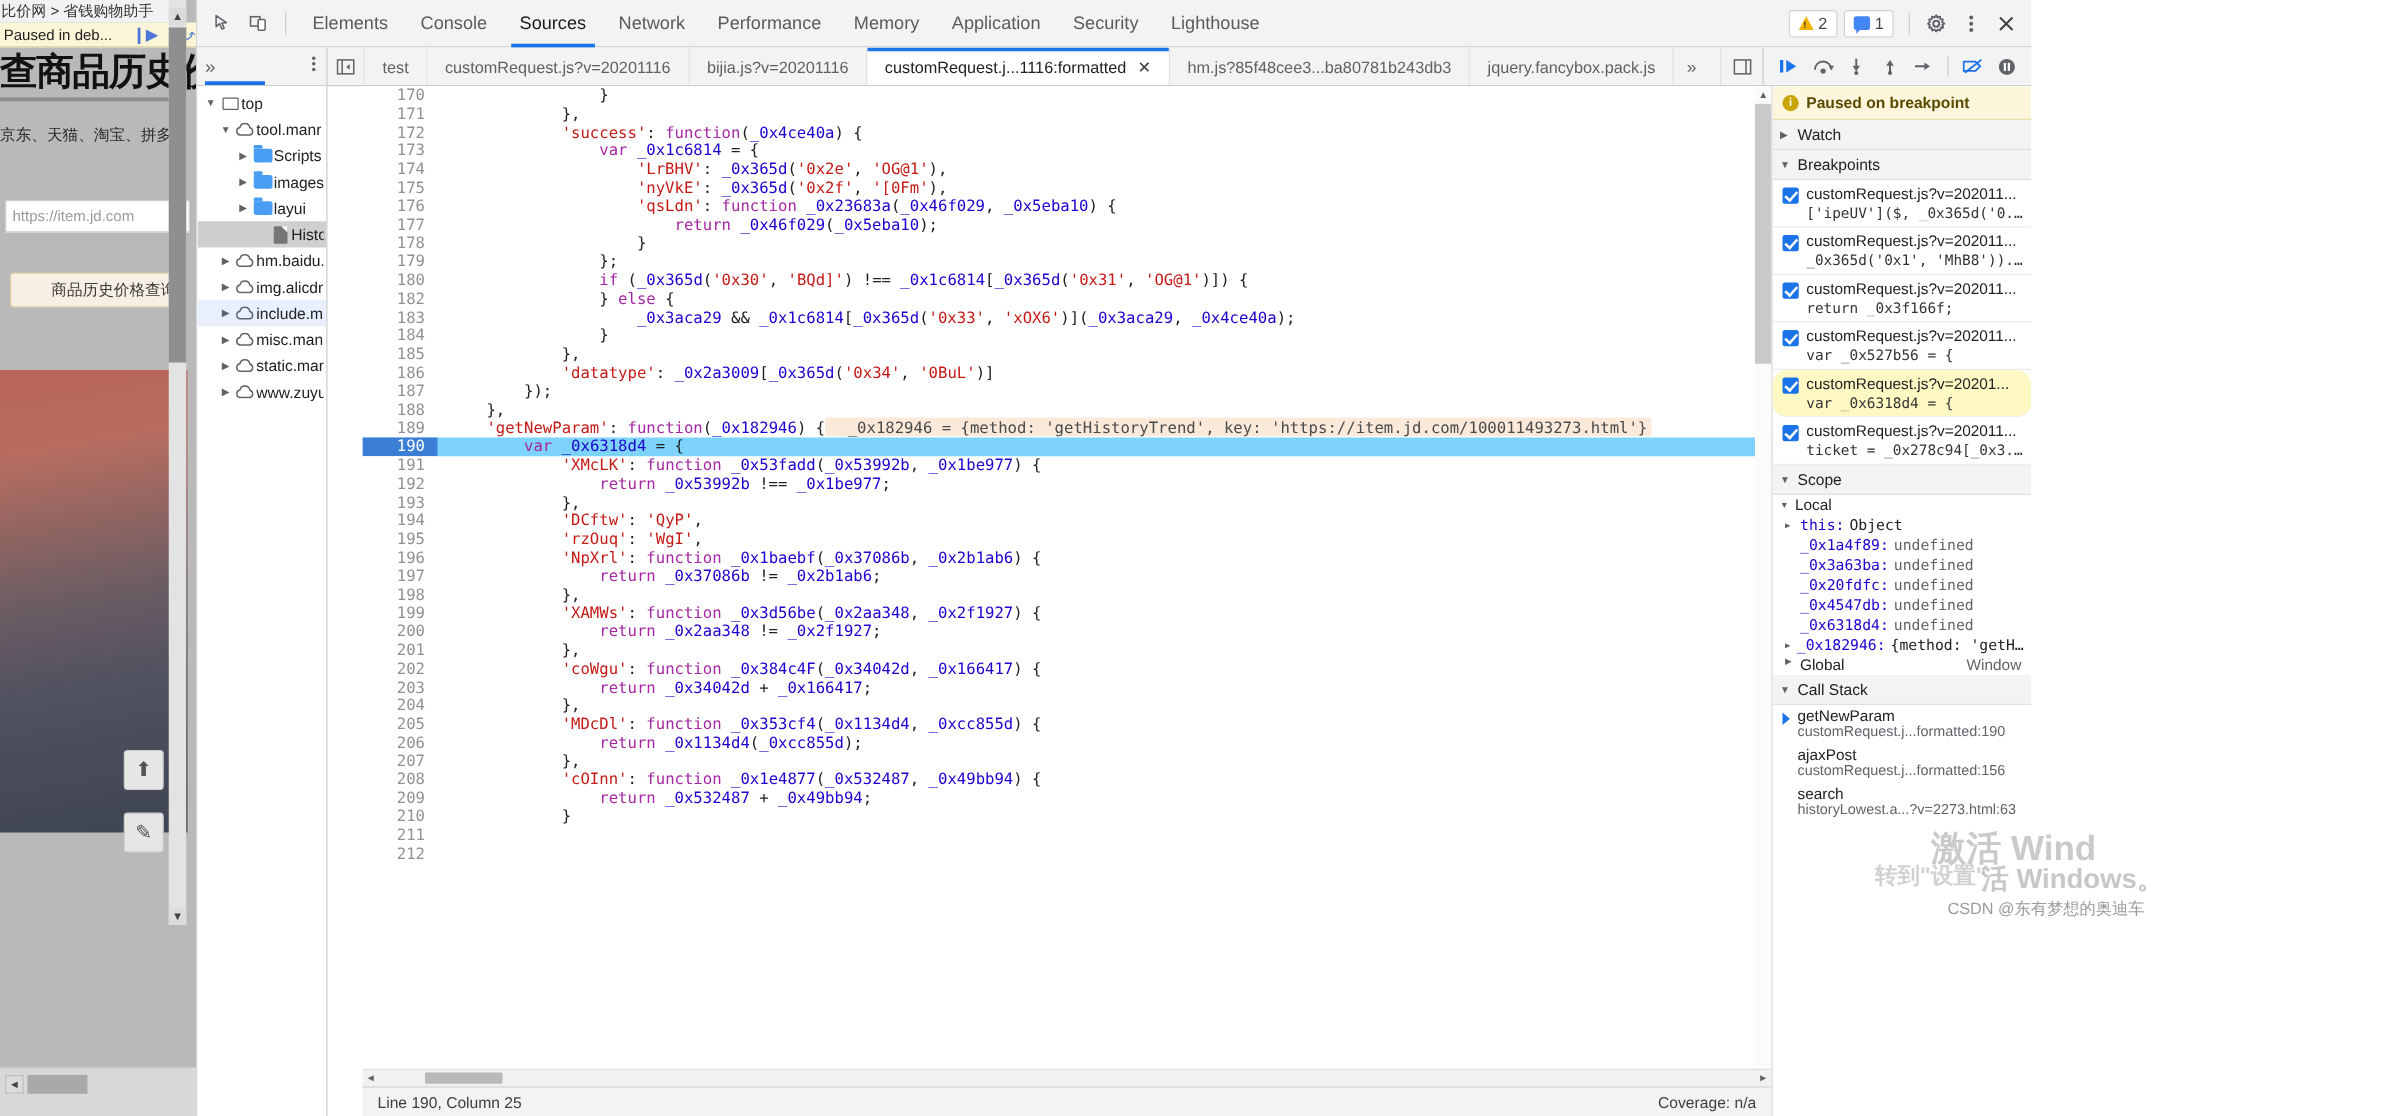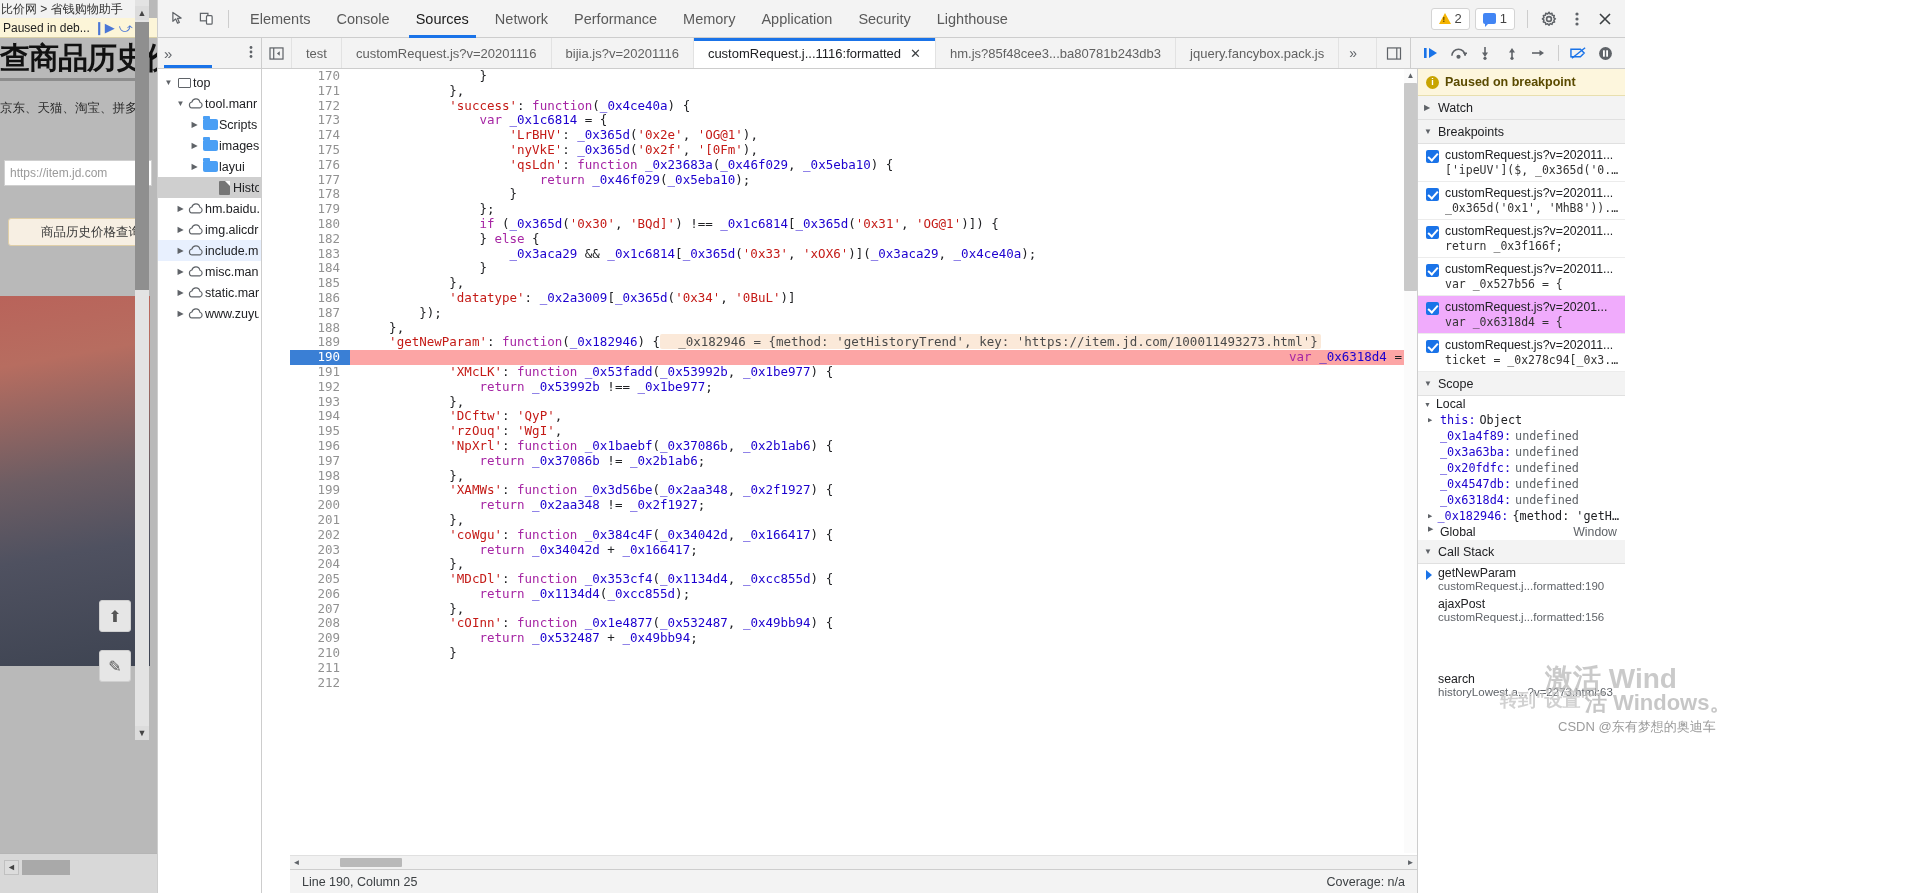--- a/index.html
+++ b/index.html
@@ -19,21 +19,21 @@
     background:#b9b9b9; overflow:hidden; z-index:1;
   }
   .pg-crumb {
     position:absolute; left:0; top:0; width:140px; height:18px;
     background:#f2f2f2; font-size:12px; color:#333; line-height:18px;
     white-space:nowrap; overflow:hidden; padding-left:1px;
   }
   .pg-paused-bar {
     position:absolute; left:0; top:18px; width:157px; height:20px;
     background:#fcf5d8; border-bottom:1px solid #d9d0a8;
-    display:flex; align-items:center; gap:4px; padding-left:3px;
+    display:flex; align-items:center; gap:16px; padding-left:3px;
     font-size:12px; color:#222; white-space:nowrap; overflow:hidden;
   }
   .pg-paused-bar .pbtn { color:#4a76d6; font-size:13px; }
   .pg-title {
     position:absolute; left:0; top:40px; width:157px; height:36px;
     font-size:30px; font-weight:bold; color:#111; line-height:36px;
     white-space:nowrap; overflow:hidden; letter-spacing:-1px;
   }
   .pg-line { position:absolute; left:0; top:78px; width:145px; height:3px; background:#8d8d8d; }
   .pg-sub {
@@ -237,21 +237,21 @@
 
   
   .editor-pane {
     flex:1; min-width:0; background:#fff; position:relative; display:flex; flex-direction:column;margin-left:28px;
   }
   .code-area {
     flex:1; overflow:hidden; position:relative;
     font-family:"DejaVu Sans Mono", monospace; font-size:12.5px; line-height:14.8px;
   }
   .code-line { display:flex; height:14.8px; white-space:pre; }
-  .code-line.exec { background:#fca5a5;justify-content:space-between; }
+  .code-line.exec { background:#7dd3fc; }
   .ln {
     width:60px; min-width:60px; text-align:right; padding-right:10px;
     color:#919191; background:#fff; user-select:none;
   }
   .code-line.exec .ln { background:#3a7fd5; color:#ffffff; }
   .ctext { padding-left:9px; color:#202124; }
   .tok-str { color:#c41a16; }
   .tok-kw  { color:#a626a4; }
   .tok-num { color:#1c00cf; }
   .inline-eval {
@@ -298,21 +298,21 @@
   .sec-header {
     display:flex; align-items:center; gap:5px; height:24px; padding:0 6px;
     background:#f3f3f3; border-bottom:1px solid #e0e0e0; cursor:pointer;
     font-size:12.5px; color:#202124;
   }
   .sec-arrow { font-size:8px; color:#5f6368; width:9px; }
   .bp-item {
     display:flex; gap:6px; padding:4px 6px 4px 8px; border-bottom:1px solid #ececec;
     cursor:pointer; align-items:flex-start;
   }
-  .bp-item.active { background:#f0abfc; }
+  .bp-item.active { background:#fef9c3;border-radius:12px; }
   .bp-check {
     width:13px; height:13px; min-width:13px; background:#1a73e8; border-radius:2px;
     position:relative; margin-top:2px;
   }
   .bp-check::after {
     content:""; position:absolute; left:4px; top:1px; width:4px; height:8px;
     border:solid #fff; border-width:0 2px 2px 0; transform:rotate(42deg);
   }
   .bp-text { overflow:hidden; }
   .bp-file { font-size:12.3px; color:#202124; white-space:nowrap; overflow:hidden; text-overflow:ellipsis; }
@@ -820,21 +820,21 @@
         <div id="cs-list" style="position:relative">
             <div class="cs-item" style="position: relative;">
               <span class="cs-arrow"></span>
               <div class="cs-name">getNewParam</div>
               <div class="cs-loc">customRequest.j...formatted:190</div>
             </div>
             <div class="cs-item" style="position: relative;">
               <div class="cs-name">ajaxPost</div>
               <div class="cs-loc">customRequest.j...formatted:156</div>
             </div>
-            <div class="cs-item" style="position: relative; margin-top: 44px;">
+            <div class="cs-item" style="position: relative;">
               <div class="cs-name">search</div>
               <div class="cs-loc">historyLowest.a...?v=2273.html:63</div>
             </div>
           </div>
       </div>
     </div>
   </div>
 
   <div class="wm wm1">激活 Wind</div>
   <div class="wm wm2">转到"设置"</div>

